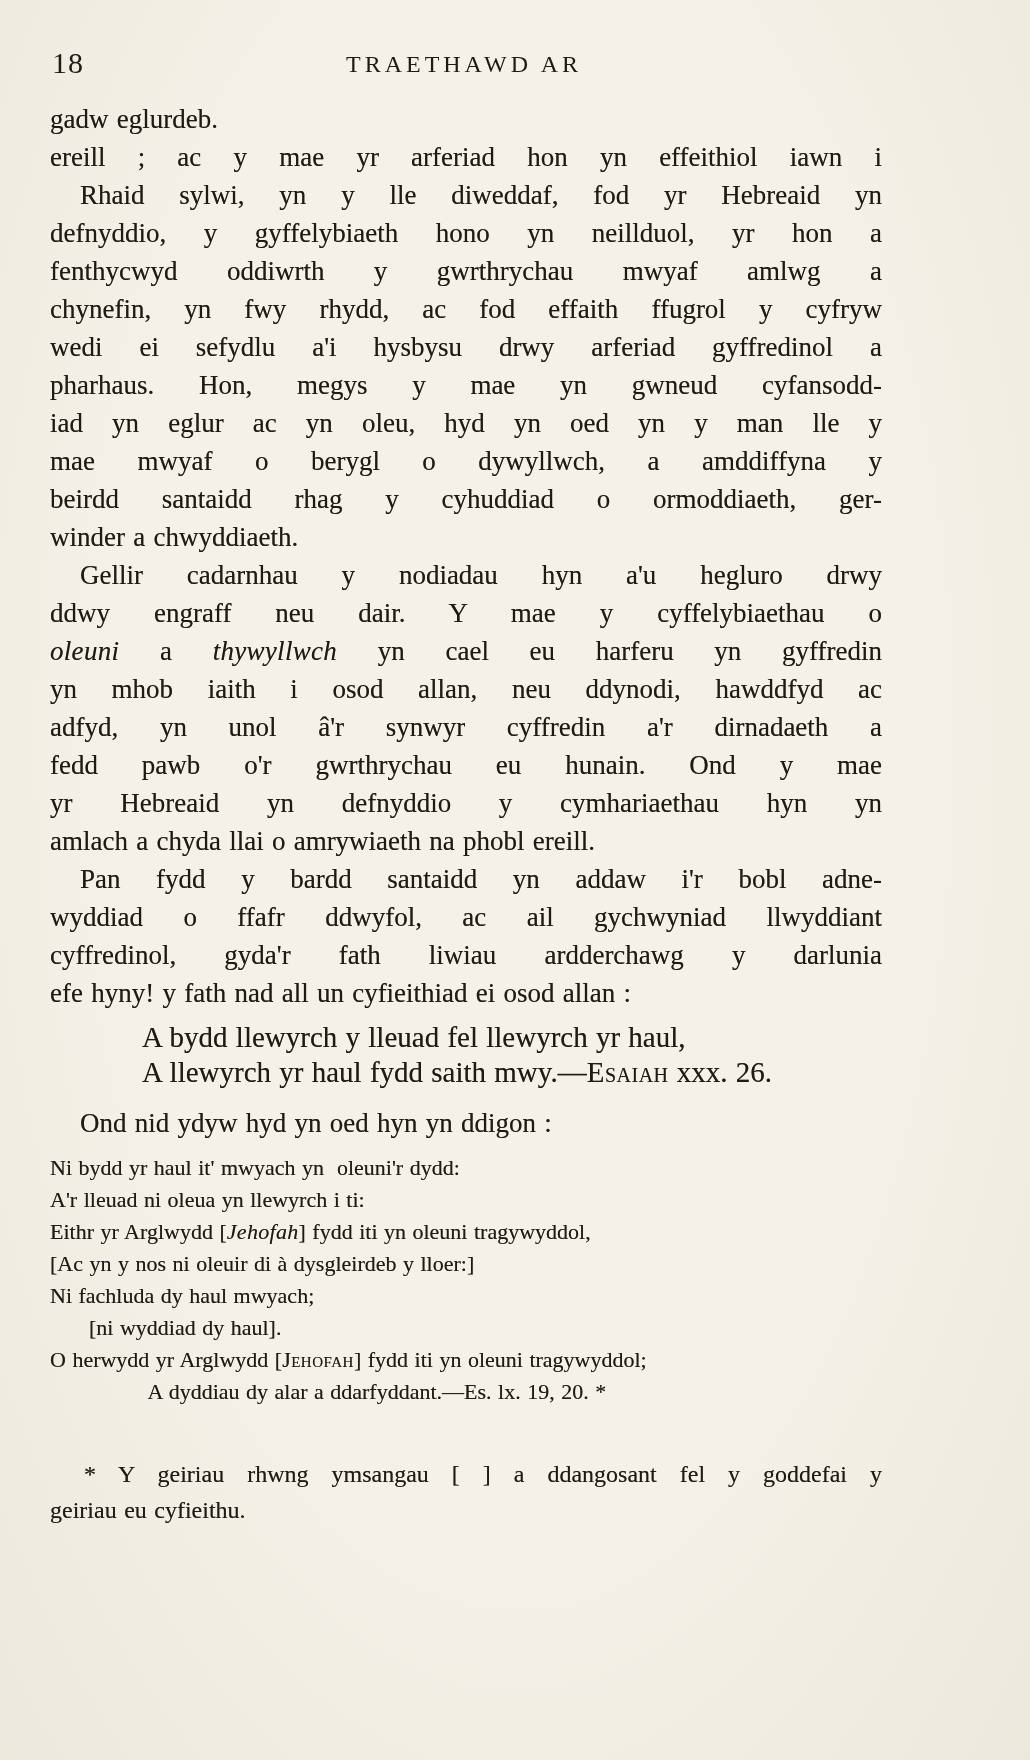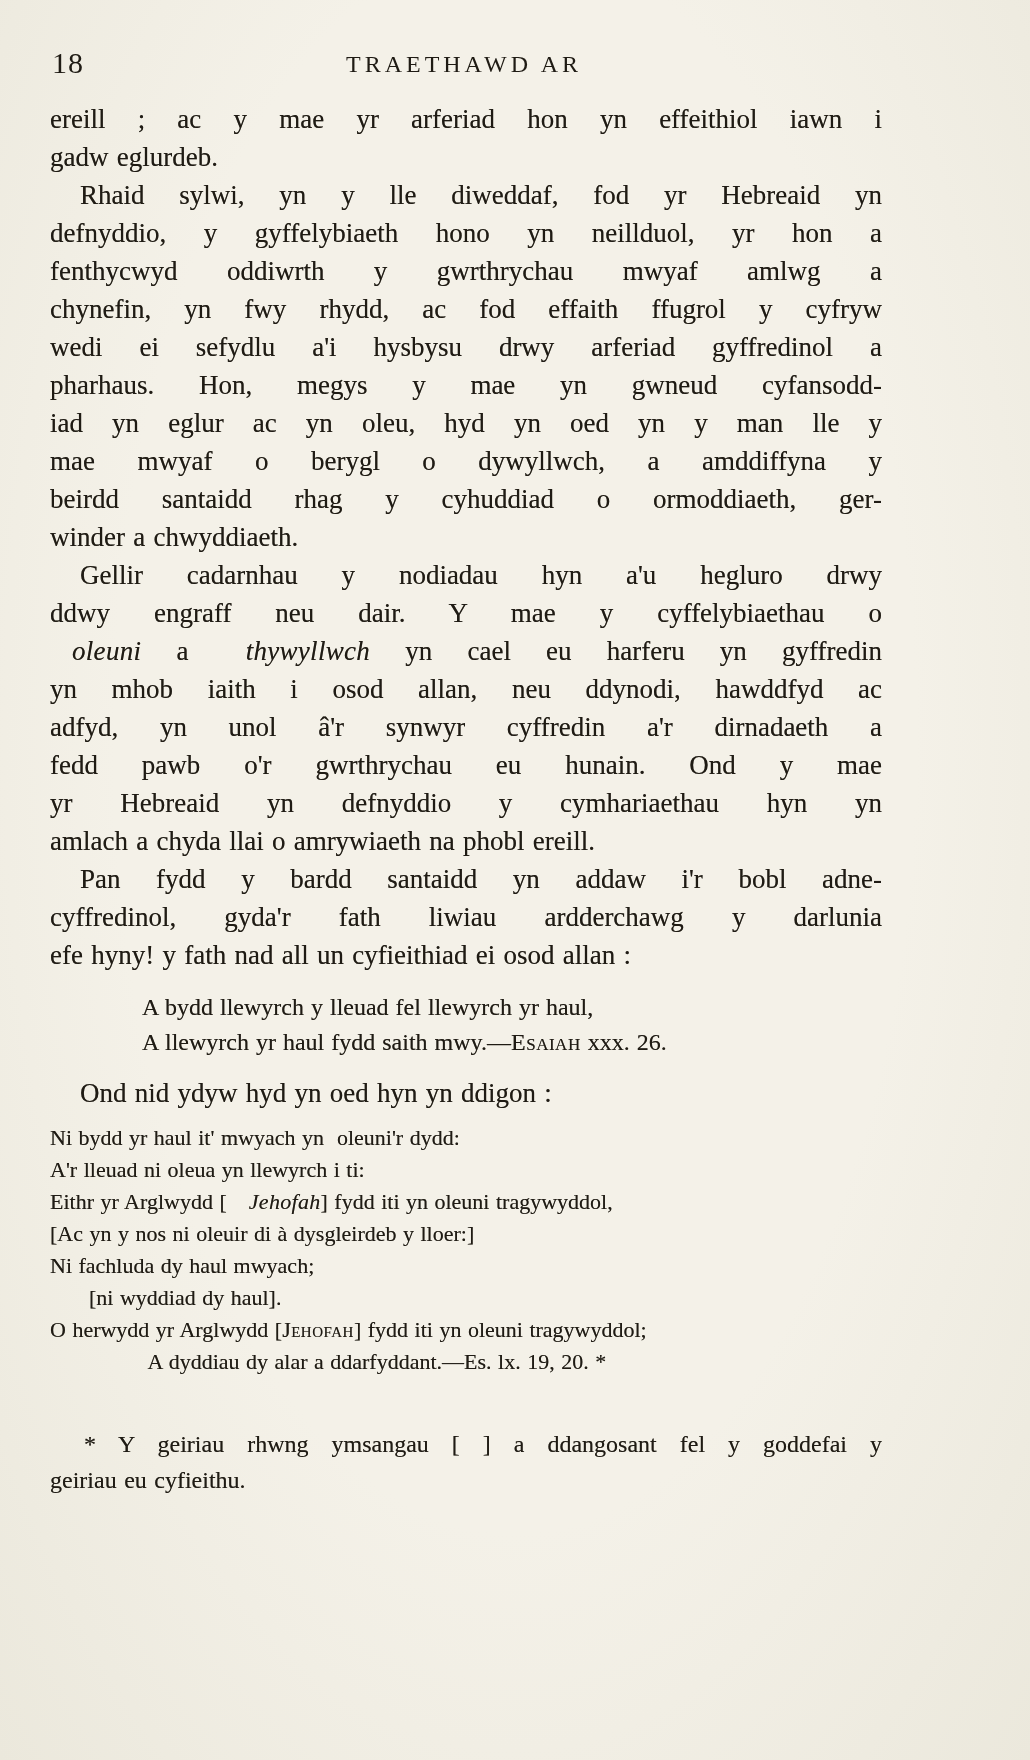--- a/index.html
+++ b/index.html
@@ -45,52 +45,52 @@
     line-height: 38px;
     word-spacing: 1.5px;
     text-shadow: 0 0 0.5px rgba(30,25,15,0.55);
   }
   .line { white-space: normal; }
   .line.raw { white-space: pre-wrap; }
   .line.just { text-align: justify; text-align-last: justify; }
   .line.indent { text-indent: 30px; }
   .b-para { margin: 0; }
   .b-quote {
-    font-size: 24px;
+    font-size: 29px;
     line-height: 35px;
-    margin: 16px 0 14px 92px;
+    margin: 8px 0 14px 92px;
     word-spacing: 1px;
   }
   .b-single { margin: 14px 0 10px 0; }
   .b-verse {
     font-size: 22px;
     line-height: 32px;
     word-spacing: 1px;
   }
   .b-footnote {
     font-size: 24px;
     line-height: 36px;
     margin-top: 48px;
   }
   .b-footnote .line.indent { text-indent: 34px; }
   .sc { font-variant: small-caps; letter-spacing: 0.5px; }
-  i { letter-spacing: 0.3px; margin-left: 22px; }
+  i { letter-spacing: 0.3px; }
 </style>
 </head>
 <body>
 
 <div class="page">
   <div class="header">
     <span class="pagenum">18</span>
     <span class="runtitle">TRAETHAWD AR</span>
   </div>
   <div class="textbody">
       <div class="block b-para">
+        <div class="line">gadw eglurdeb.</div>
         <div class="line just">ereill ; ac y mae yr arferiad hon yn effeithiol iawn i</div>
-        <div class="line">gadw eglurdeb.</div>
       </div>
       <div class="block b-para">
         <div class="line just indent">Rhaid sylwi, yn y lle diweddaf, fod yr Hebreaid yn</div>
         <div class="line just">defnyddio, y gyffelybiaeth hono yn neillduol, yr hon a</div>
         <div class="line just">fenthycwyd oddiwrth y gwrthrychau mwyaf amlwg a</div>
         <div class="line just">chynefin, yn fwy rhydd, ac fod effaith ffugrol y cyfryw</div>
         <div class="line just">wedi ei sefydlu a'i hysbysu drwy arferiad gyffredinol a</div>
         <div class="line just">pharhaus.  Hon, megys y mae yn gwneud cyfansodd-</div>
         <div class="line just">iad yn eglur ac yn oleu, hyd yn oed yn y man lle y</div>
         <div class="line just">mae mwyaf o berygl o dywyllwch, a amddiffyna y</div>
@@ -102,20 +102,21 @@
         <div class="line just">ddwy engraff neu dair.  Y mae y cyffelybiaethau o</div>
         <div class="line just"><i>oleuni</i> a <i>thywyllwch</i> yn cael eu harferu yn gyffredin</div>
         <div class="line just">yn mhob iaith i osod allan, neu ddynodi, hawddfyd ac</div>
         <div class="line just">adfyd, yn unol â'r synwyr cyffredin a'r dirnadaeth a</div>
         <div class="line just">fedd pawb o'r gwrthrychau eu hunain.  Ond y mae</div>
         <div class="line just">yr Hebreaid yn defnyddio y cymhariaethau hyn yn</div>
         <div class="line">amlach a chyda llai o amrywiaeth na phobl ereill.</div>
       </div>
       <div class="block b-para">
         <div class="line just indent">Pan fydd y bardd santaidd yn addaw i'r bobl adne-</div>
+        <div class="line just">wyddiad o ffafr ddwyfol, ac ail gychwyniad llwyddiant</div>
         <div class="line just">cyffredinol, gyda'r fath liwiau ardderchawg y darlunia</div>
         <div class="line">efe hyny! y fath nad all un cyfieithiad ei osod allan :</div>
       </div>
       <div class="block b-quote">
         <div class="line raw">A bydd llewyrch y lleuad fel llewyrch yr haul,</div>
         <div class="line raw">A llewyrch yr haul fydd saith mwy.—<span class="sc">Esaiah</span> xxx. 26.</div>
       </div>
       <div class="block b-single">
         <div class="line raw indent">Ond nid ydyw hyd yn oed hyn yn ddigon :</div>
       </div>

